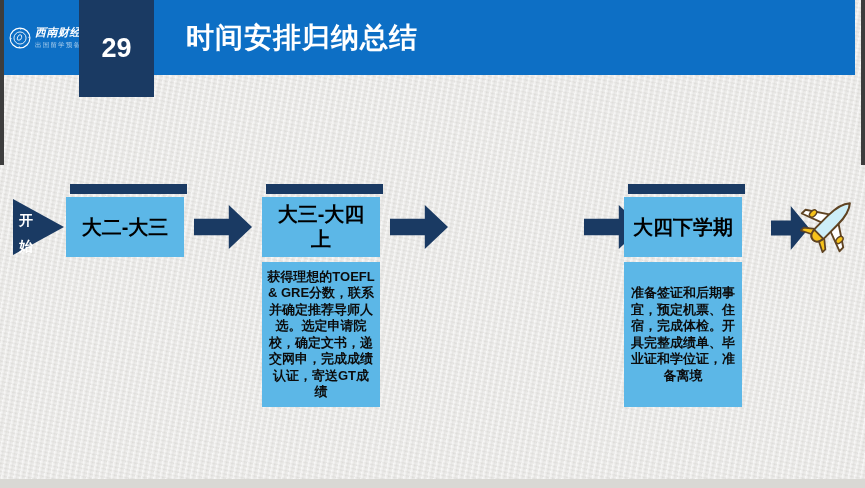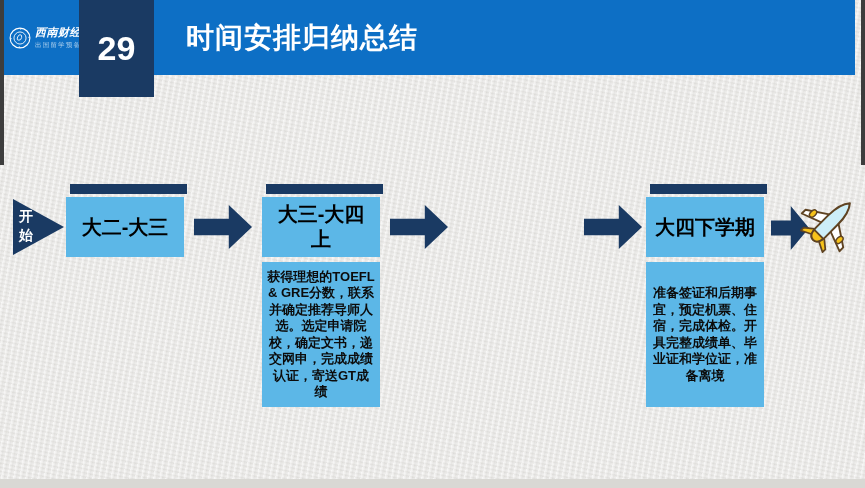--- a/index.html
+++ b/index.html
@@ -22,45 +22,45 @@
   .logo-uni {
     font-family:"Liberation Serif", serif; font-style:italic; font-weight:bold;
     color:#ffffff; font-size:11px; white-space:nowrap; letter-spacing:0.5px;
   }
   .logo-school { color:#a9cdec; font-size:6.5px; letter-spacing:1.2px; white-space:nowrap; margin-top:1px; }
 
   .slide-number-box {
     position:absolute; left:79px; top:0; width:75px; height:97px; background:#1a3a63;
     display:flex; align-items:center; justify-content:center; z-index:3;
   }
-  .slide-number { color:#fff; font-size:34px; font-weight:bold; }
+  .slide-number { color:#fff; font-size:27px; font-weight:bold; }
 
   .slide-title {
     position:absolute; left:182px; top:0; height:66px; line-height:75px;
     color:#ffffff; font-size:28px; font-weight:bold; letter-spacing:1px; white-space:nowrap;
   }
 
   
   .edge-left  { position:absolute; left:0;  top:0; width:4px; height:165px; background:#3d3d3d; z-index:4; }
   .edge-right { position:absolute; right:0; top:0; width:4px; height:165px; background:#3d3d3d; z-index:4; }
   .bottom-bar { position:absolute; left:0; bottom:0; width:100%; height:9px; background:#d9d8d4; z-index:4; }
 
   
   .start-shape {
     position:absolute; left:13px; top:199px; width:51px; height:56px;
     background:#1a3a63; clip-path:polygon(0 0, 100% 50%, 0 100%);
   }
   .start-label {
     position:absolute; left:18px; top:207px; width:16px;
-    color:#fff; font-size:14px; font-weight:bold; line-height:19px;
+    color:#fff; font-size:14px; font-weight:bold; line-height:26px;
     text-align:center; word-break:break-all; z-index:2;
   }
 
   .col { position:absolute; top:184px; width:118px; }
-  .col-1 { left:66px; } .col-2 { left:262px; } .col-3 { left:457px; } .col-4 { left:646px; }
+  .col-1 { left:66px; } .col-2 { left:262px; } .col-3 { left:457px; } .col-4 { left:624px; }
 
   .col-bar { margin-left:4px; width:117px; height:10px; background:#1a3a63; }
   .col-title {
     margin-top:3px; height:60px; background:#5cb7e7;
     display:flex; align-items:center; justify-content:center;
     text-align:center; font-size:20px; font-weight:bold; color:#000;
     line-height:1.25; padding:0 9px;
   }
   .col-desc {
     margin-top:5px; height:145px; background:#5cb7e7;

